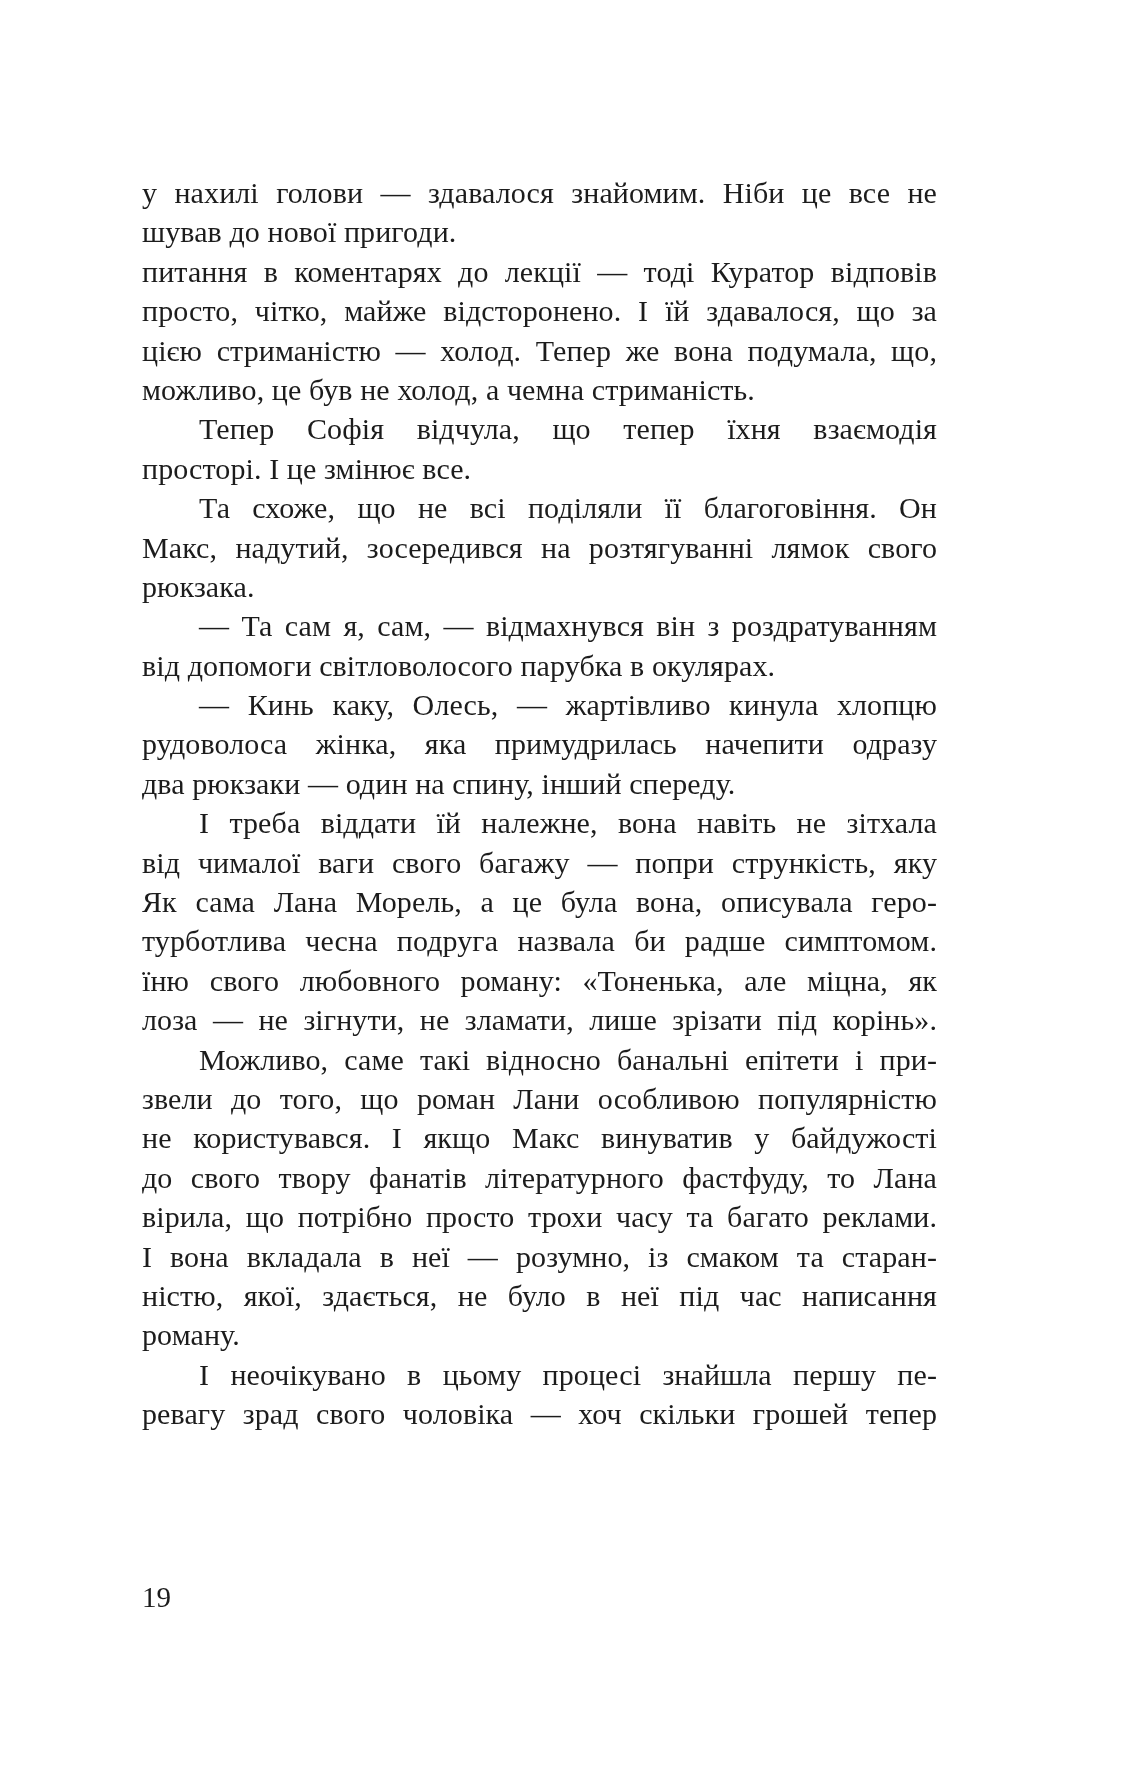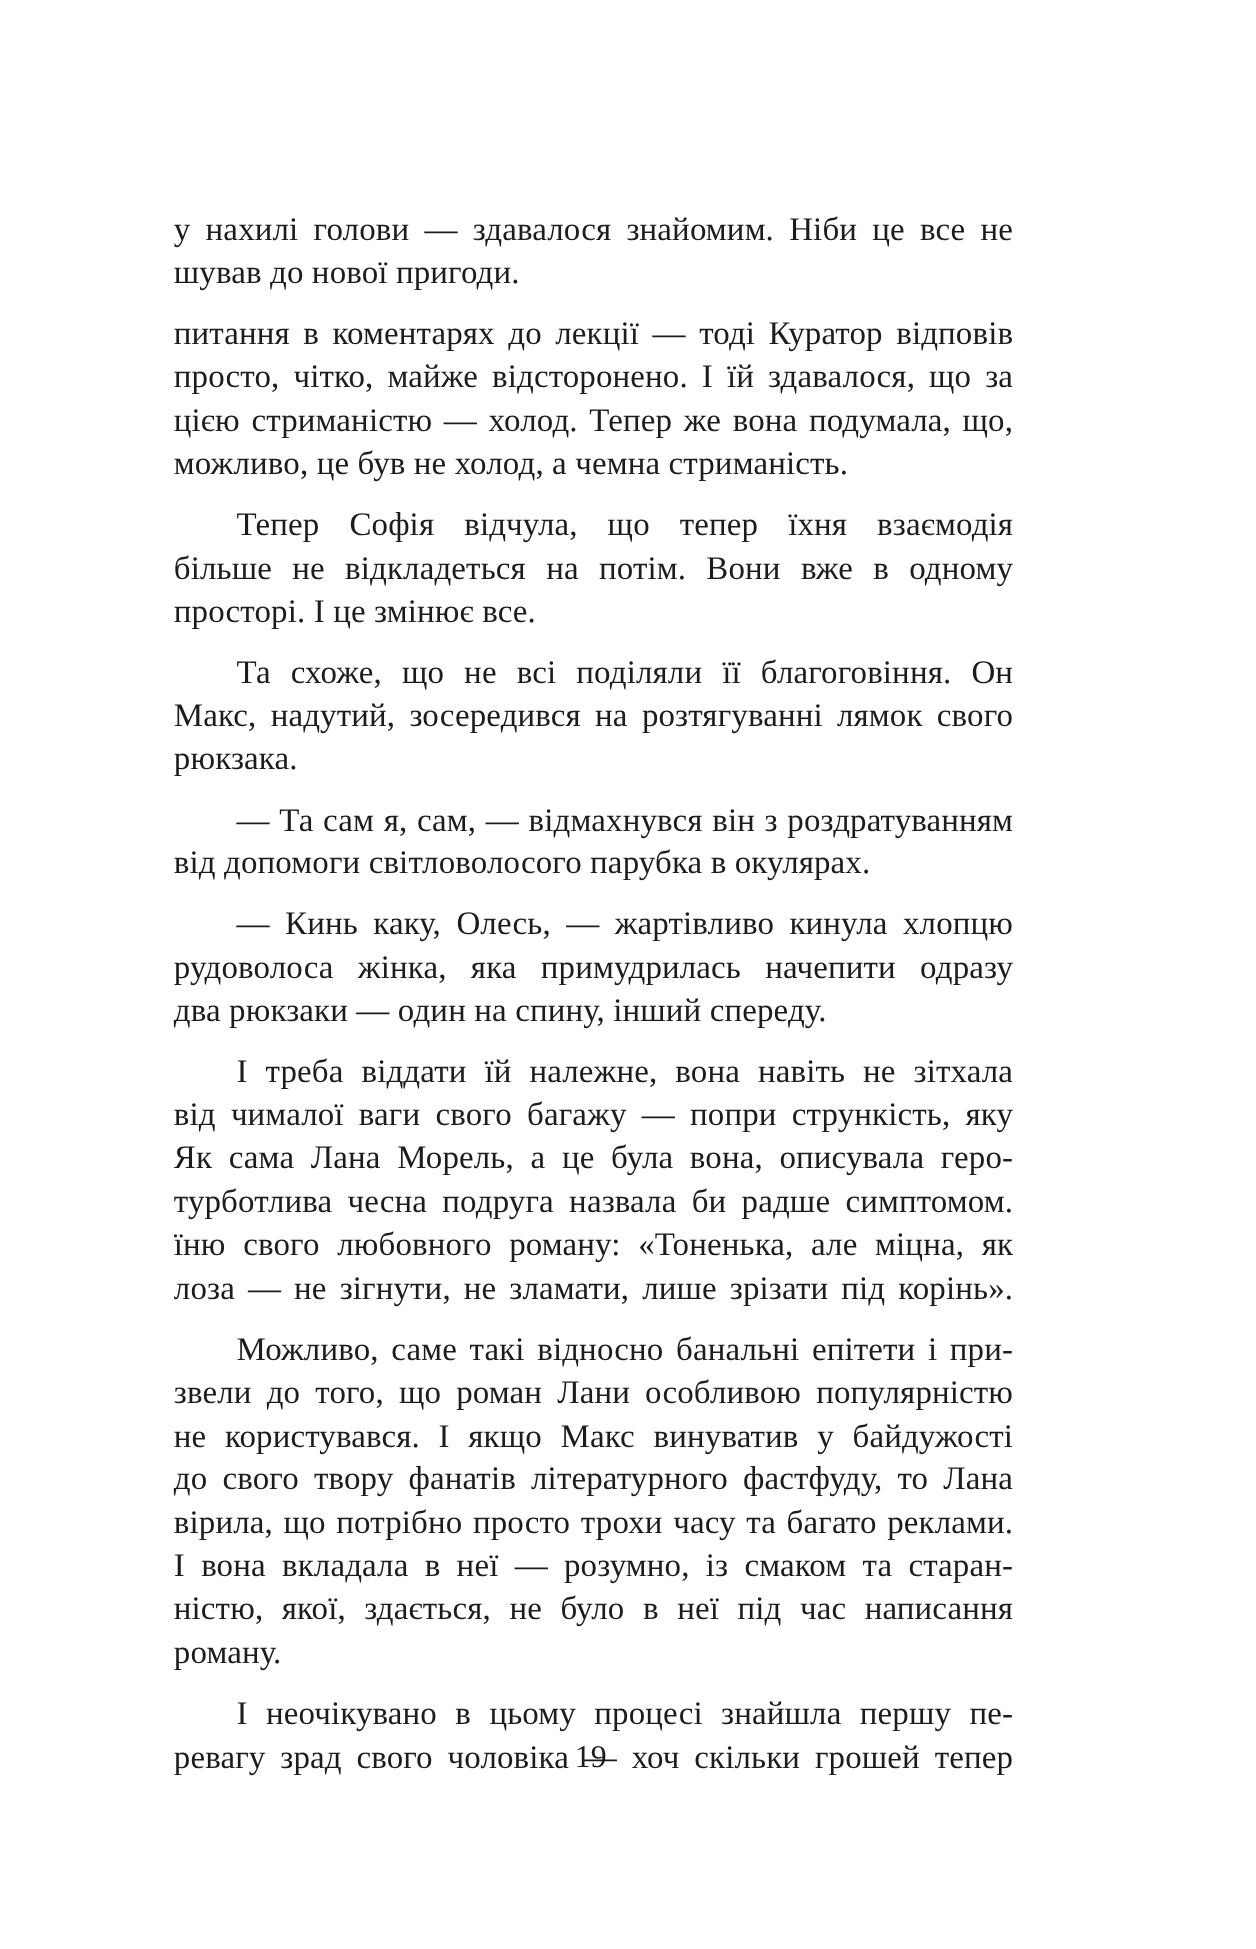--- a/index.html
+++ b/index.html
@@ -18,39 +18,38 @@
     background: #ffffff;
     color: #1c1c1c;
     overflow: hidden;
   }
   .text-block {
     position: absolute;
     left: 142px;
     top: 173px;
     width: 795px;
   }
-  .paragraph { margin: 16px; padding: 0; }
+  .paragraph { margin: 0; padding: 0; }
   .line {
     font-size: 30px;
     line-height: 39.4px;
     height: 39.4px;
     text-align: justify;
     white-space: normal;
     letter-spacing: 0.1px;
   }
   
   .line.fill { text-align-last: justify; }
   
   .line.ind { text-indent: 57px; }
   .folio {
     position: absolute;
     left: 142px;
     top: 1581px;
     width: 790px;
-    text-align: center;
     font-size: 29px;
     color: #1c1c1c;
   }
 </style>
 </head>
 <body>
 
 <div class="page">
   <main class="text-block" id="text-block">
       <div class="paragraph">
@@ -58,21 +57,20 @@
         <div class="line">шував до нової пригоди.</div>
       </div>
       <div class="paragraph">
         <div class="line fill">питання в коментарях до лекції — тоді Куратор відповів</div>
         <div class="line fill">просто, чітко, майже відсторонено. І їй здавалося, що за</div>
         <div class="line fill">цією стриманістю — холод. Тепер же вона подумала, що,</div>
         <div class="line">можливо, це був не холод, а чемна стриманість.</div>
       </div>
       <div class="paragraph">
         <div class="line ind fill">Тепер Софія відчула, що тепер їхня взаємодія</div>
-        <div class="line fill">більше не відкладеться на потім. Вони вже в одному</div>
         <div class="line">просторі. І це змінює все.</div>
       </div>
       <div class="paragraph">
         <div class="line ind fill">Та схоже, що не всі поділяли її благоговіння. Он</div>
         <div class="line fill">Макс, надутий, зосередився на розтягуванні лямок свого</div>
         <div class="line">рюкзака.</div>
       </div>
       <div class="paragraph">
         <div class="line ind fill">— Та сам я, сам, — відмахнувся він з роздратуванням</div>
         <div class="line">від допомоги світловолосого парубка в окулярах.</div>

